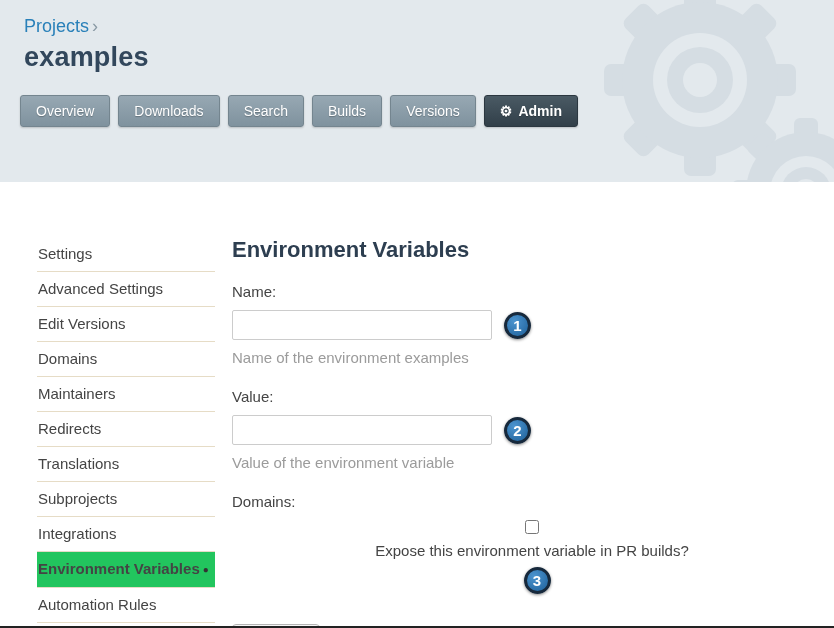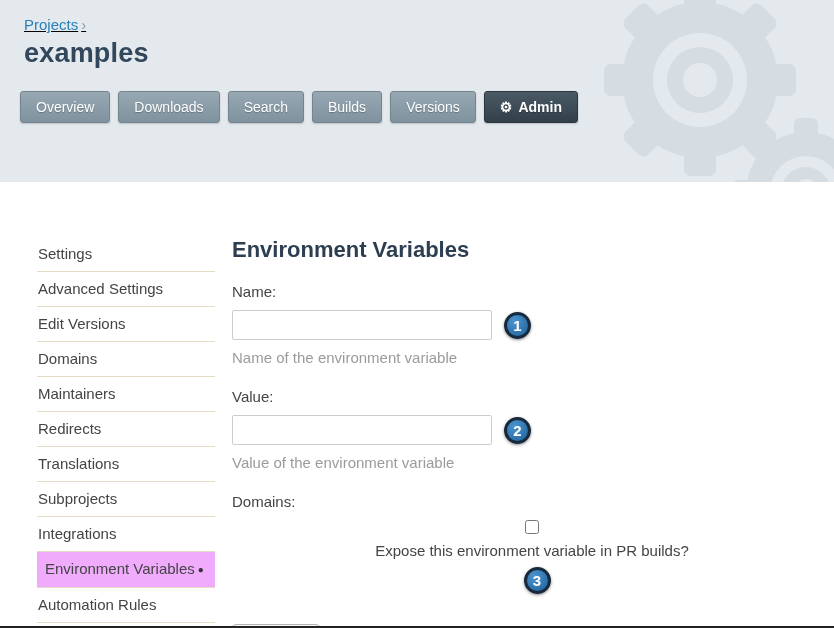--- a/index.html
+++ b/index.html
@@ -10,21 +10,21 @@
     background:#fff; overflow:hidden;
     border-bottom:2px solid #222;
   }
 
   
   .header {
     position:relative; height:182px; background:#e3e9ed; overflow:hidden;
   }
   .gear-art { position:absolute; top:0; right:0; pointer-events:none; }
   .header-inner { position:relative; z-index:2; padding:16px 0 0 24px; }
-  .breadcrumb { font-size:15px;text-decoration:underline; }
+  .breadcrumb { font-size:18px; }
   .breadcrumb a { color:#2980b9; text-decoration:none; cursor:pointer; }
   .breadcrumb .sep { color:#8a9aa5; margin-left:3px; }
   .project-title {
     margin-top:5px; font-size:27px; font-weight:bold; color:#32475c;
     letter-spacing:.2px;
   }
   .nav { display:flex; gap:8px; margin-top:22px; margin-left:-4px; }
   .nav-btn {
     display:inline-flex; align-items:center; gap:6px;
     padding:7px 15px; font-size:14px; color:#fff; cursor:pointer;
@@ -43,21 +43,21 @@
 
   
   .content { display:flex; padding:55px 0 0 37px; }
 
   .sidebar { width:178px; flex:0 0 178px; }
   .side-item {
     padding:8px 8px 8px 1px; font-size:15px; color:#444;
     border-bottom:1px solid #e6dcc6; cursor:pointer; line-height:18px;
     white-space:nowrap;
   }
-  .side-item.active { background:#f0abfc; padding-left:8px; }
+  .side-item.active { background:#22c55e; padding-left:1px;font-weight:bold; }
   .side-item .dot { font-size:10px; color:#333; margin-left:3px; vertical-align:1px; }
 
   .main { margin-left:17px; width:600px; }
   .page-title { font-size:22px; font-weight:bold; color:#2d3e50; margin-bottom:20px; }
 
   .field-label { font-size:15px; color:#444; margin-bottom:10px; }
   .field-row { display:flex; align-items:center; gap:12px; }
   .text-input {
     width:260px; height:30px; border:1px solid #ccc; border-radius:2px;
     padding:0 8px; font-size:15px; font-family:"Liberation Sans", sans-serif;
@@ -170,21 +170,21 @@
 
     <div class="main">
       <div class="page-title">Environment Variables</div>
 
       
       <div class="field-label">Name:</div>
       <div class="field-row">
         <input type="text" class="text-input" value="" style="">
         <div class="badge">1</div>
       </div>
-      <div class="help-text">Name of the environment variable</div>
+      <div class="help-text">Name of the environment examples</div>
 
       
       <div class="field-label">Value:</div>
       <div class="field-row">
         <input type="text" class="text-input" value="" style="">
         <div class="badge">2</div>
       </div>
       <div class="help-text">Value of the environment variable</div>
 
       

